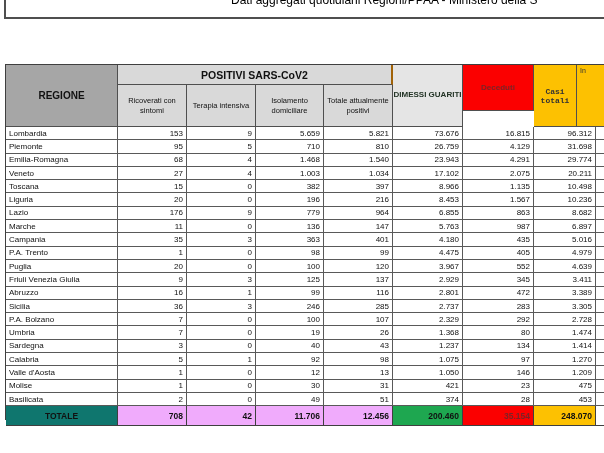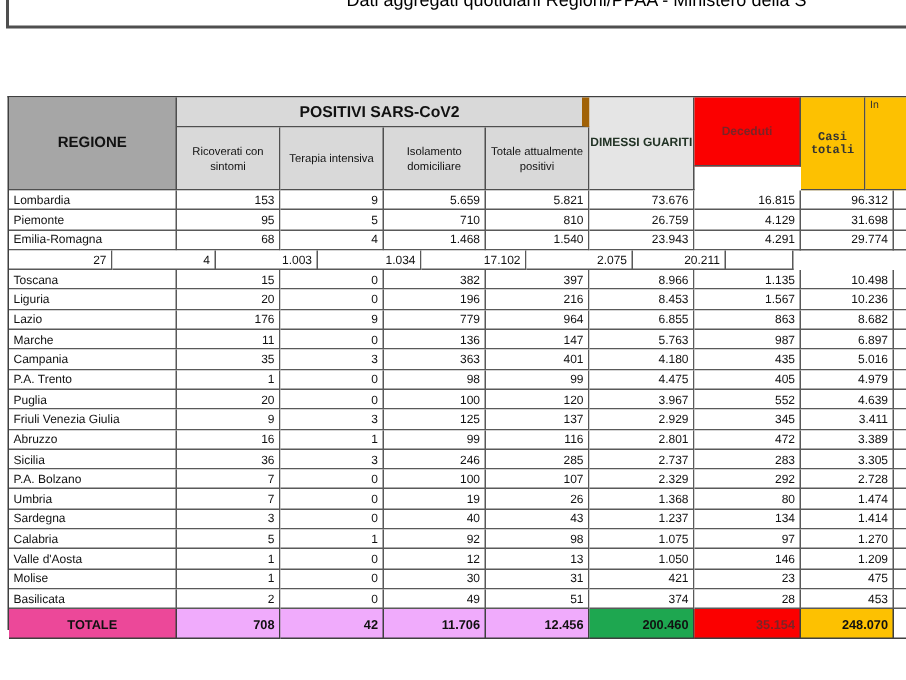--- a/index.html
+++ b/index.html
@@ -27,21 +27,21 @@
   .hrow{display:flex;}
   .cell{
     box-sizing:border-box;border-right:1px solid #4f4f4f;border-bottom:1px solid #4f4f4f;
     display:flex;align-items:center;justify-content:center;text-align:center;
     overflow:hidden;
   }
   
   .h-region{width:112px;height:62px;background:#a6a6a6;font-weight:bold;font-size:10px;}
   .h-group-wrap{width:275px;height:62px;display:flex;flex-direction:column;}
   .h-group{height:20px;background:#d9d9d9;font-weight:bold;font-size:10.5px;
-    border-right:5px solid #a16207;border-bottom:1px solid #4f4f4f;box-sizing:border-box;
+    border-right:2px solid #a16207;border-bottom:1px solid #4f4f4f;box-sizing:border-box;
     display:flex;align-items:center;justify-content:center;}
   .h-subrow{display:flex;height:42px;}
   .h-sub{height:42px;background:#d9d9d9;font-size:7.5px;line-height:1.25;padding:1px;}
   .w0{width:69px}.w1{width:69px}.w2{width:68px}.w3{width:69px}
   .h-dimessi{width:70px;height:62px;font-weight:bold;font-size:8px;line-height:1.3;color:#223325;}
   .h-deceduti{width:71px;height:46px;font-weight:bold;font-size:8px;}
   .h-casi{width:43px;height:62px;font-weight:bold;font-size:8px;color:#333;font-family:Liberation Mono, monospace;}
   .h-partial{width:45px;height:62px;font-size:7px;align-items:flex-start;justify-content:flex-start;padding:2px 0 0 3px;color:#333;}
   
   .tr{display:flex;height:13.3px;}
@@ -49,21 +49,21 @@
     box-sizing:border-box;border-right:1px solid #595959;border-bottom:1px solid #595959;
     height:13.3px;display:flex;align-items:center;overflow:hidden;background:#fff;
     font-size:8px;
   }
   .td.region{width:112px;padding-left:3px;justify-content:flex-start;}
   .td.num{justify-content:flex-end;padding-right:3px;}
   .td.pad{width:45px;}
   .c0{width:69px}.c1{width:69px}.c2{width:68px}.c3{width:69px}.c4{width:70px}.c5{width:71px}.c6{width:62px}
   
   .tfoot .td{height:20px;font-weight:bold;font-size:8.5px;border-bottom:1px solid #3f3f3f;border-right:1px solid #3f3f3f;}
-  .tfoot .td.region{background:#ec4899;justify-content:center;padding-left:0;}
+  .tfoot .td.region{background:#0f766e;justify-content:center;padding-left:0;}
   .tfoot .td.g{background:#f0abfc;}
   .tfoot .td.pad{background:#ffffff;}
 </style>
 </head>
 <body>
 
 <div class="title-box">
   <div class="title-text">Dati aggregati quotidiani Regioni/PPAA - Ministero della S</div>
 </div>
 
@@ -116,20 +116,21 @@
         <div class="td num c0">68</div>
         <div class="td num c1">4</div>
         <div class="td num c2">1.468</div>
         <div class="td num c3">1.540</div>
         <div class="td num c4">23.943</div>
         <div class="td num c5">4.291</div>
         <div class="td num c6">29.774</div>
         <div class="td pad"></div>
       </div>
       <div class="tr">
+        <div class="td region">Veneto</div>
         <div class="td num c0">27</div>
         <div class="td num c1">4</div>
         <div class="td num c2">1.003</div>
         <div class="td num c3">1.034</div>
         <div class="td num c4">17.102</div>
         <div class="td num c5">2.075</div>
         <div class="td num c6">20.211</div>
         <div class="td pad"></div>
       </div>
       <div class="tr">

